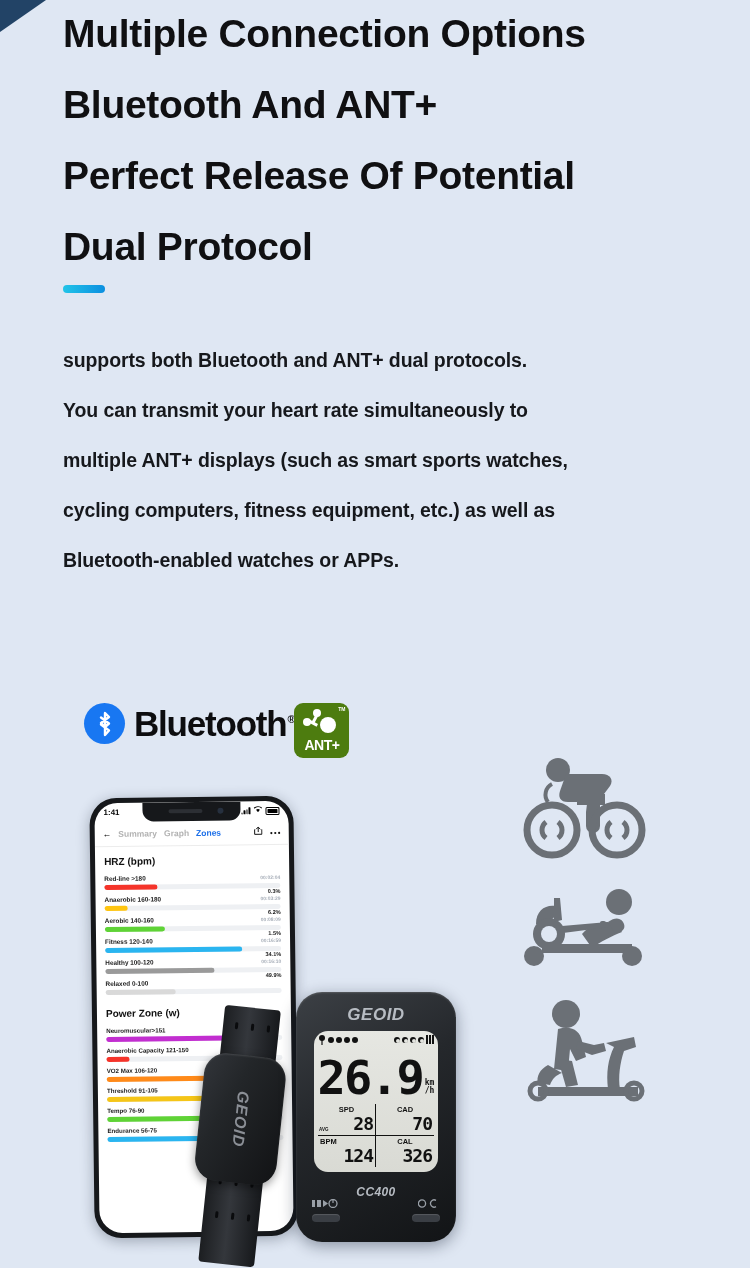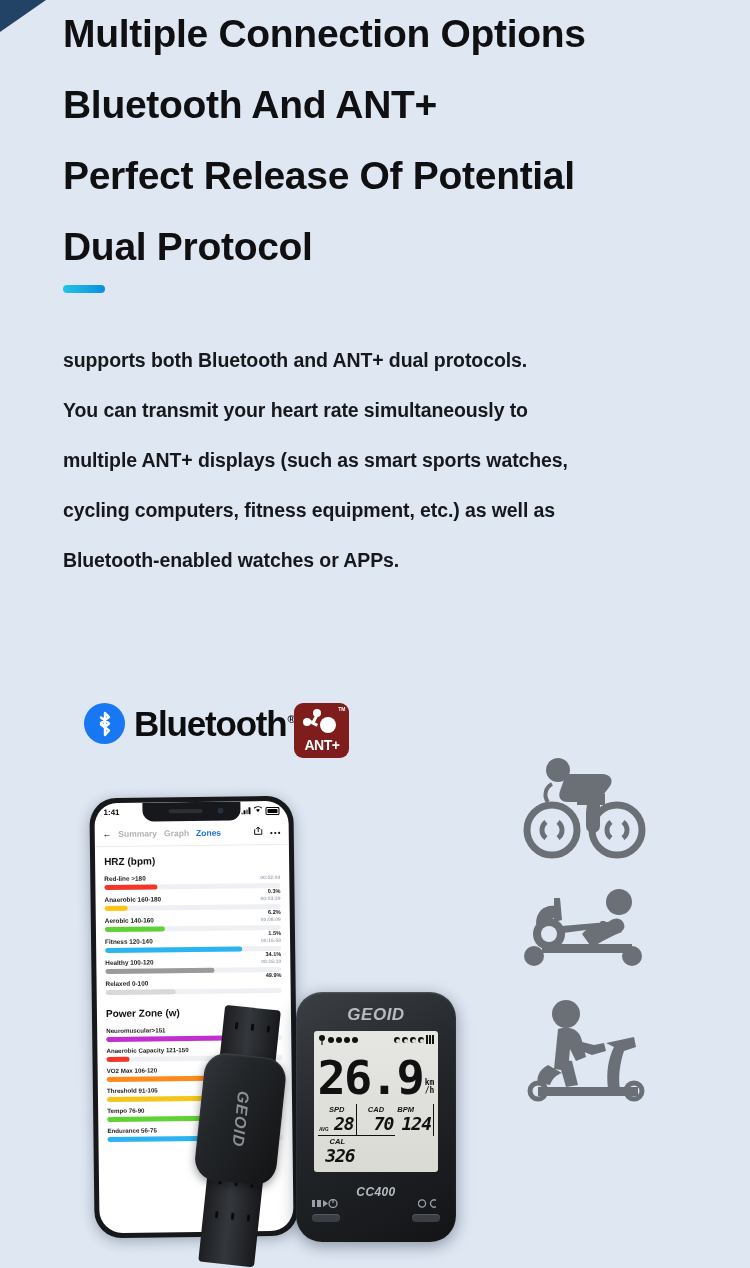--- a/index.html
+++ b/index.html
@@ -44,21 +44,21 @@
   .bt-mark svg{position:absolute;left:50%;top:50%;transform:translate(-50%,-50%);}
   .bt-word{
     font-size:35px;font-weight:bold;color:#0d0d0f;
     letter-spacing:-1.2px;position:relative;
   }
   .bt-reg{
     font-size:11px;vertical-align:super;font-weight:bold;
     margin-left:1px;
   }
   .ant-logo{
-    width:55px;height:55px;border-radius:9px;background:#7f1d1d;
+    width:55px;height:55px;border-radius:9px;background:#4d7c0f;
     position:relative;flex:none;
   }
   .ant-logo .tm{
     position:absolute;right:4px;top:3px;color:#fff;font-size:5px;font-weight:bold;
   }
   .ant-logo .glyph{position:absolute;left:9px;top:6px;}
   .ant-logo .ant-text{
     position:absolute;left:0;right:0;bottom:5px;text-align:center;
     color:#fff;font-size:14px;font-weight:bold;letter-spacing:-0.5px;
   }
@@ -150,38 +150,38 @@
     box-shadow:0 4px 16px rgba(10,20,40,.4), inset 0 1px 2px rgba(255,255,255,.16);
     padding:0;box-sizing:border-box;
   }
   .cyclo .brandtop{
     text-align:center;color:#b7bcc3;font-size:17px;font-weight:bold;
     font-style:italic;letter-spacing:.5px;padding-top:13px;
   }
   .lcd{
     margin:6px auto 0;width:124px;height:141px;
     background:linear-gradient(180deg,#e6e7e2,#d9dad4);
-    border-radius:3px;padding:3px 4px;box-sizing:border-box;
+    border-radius:14px;padding:3px 4px;box-sizing:border-box;
     font-family:"DejaVu Sans Mono",monospace;color:#111;position:relative;
   }
   .lcd-icons{display:flex;justify-content:space-between;align-items:center;height:11px;}
   .lcd-icons .grp{display:flex;gap:2px;align-items:center;}
   .ic{width:8px;height:8px;border-radius:50%;background:#111;display:inline-block;}
   .ic.sm{width:6px;height:6px;}
   .ic.ring{background:#111;border-radius:50%;position:relative;}
   .ic.ring::after{content:"";position:absolute;left:2px;top:2px;width:4px;height:4px;border-radius:50%;background:#e3e4df;}
   .battbars{display:flex;gap:1px;align-items:flex-end;height:9px;}
   .battbars i{width:2px;height:9px;background:#111;display:block;}
   .bigspeed{
     display:flex;align-items:flex-end;justify-content:center;
     height:54px;margin-top:1px;
   }
   .bigspeed .num{font-size:47px;font-weight:bold;letter-spacing:-2px;line-height:44px;}
   .bigspeed .unit{font-size:8px;font-weight:bold;line-height:8px;margin:0 0 5px 2px;text-align:center;}
-  .lcd-grid{display:grid;grid-template-columns:1fr 1fr 1fr;margin-top:4px;font-style:italic;}
+  .lcd-grid{display:grid;grid-template-columns:1fr 1fr;margin-top:4px;}
   .cell{padding:1px 2px;position:relative;}
   .cell.br{border-right:1px solid #111;}
   .cell.bb{border-bottom:1px solid #111;}
   .cell .lbl{font-size:7.5px;font-weight:bold;text-align:center;font-family:"Liberation Sans",sans-serif;}
   .cell .val{font-size:18px;font-weight:bold;text-align:right;letter-spacing:-1px;line-height:20px;}
   .cell .avg{position:absolute;left:1px;bottom:3px;font-size:4.5px;font-weight:bold;font-family:"Liberation Sans",sans-serif;}
   .cyclo .model{
     text-align:center;color:#b7bcc3;font-size:12px;font-style:italic;
     font-weight:bold;margin-top:13px;letter-spacing:.4px;
   }

